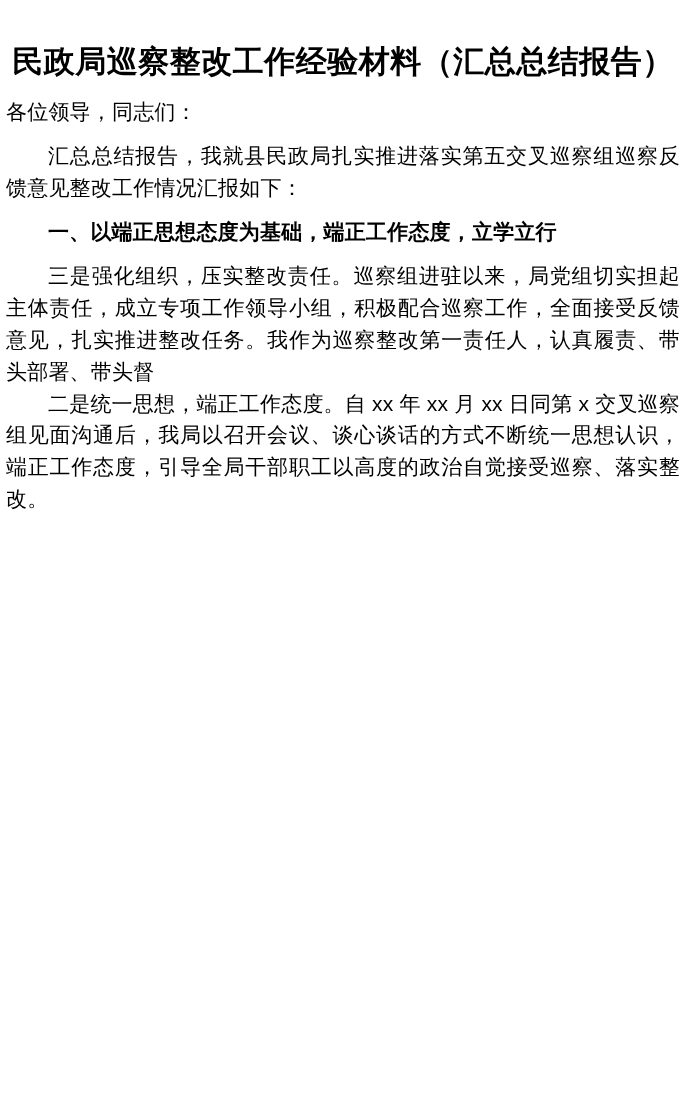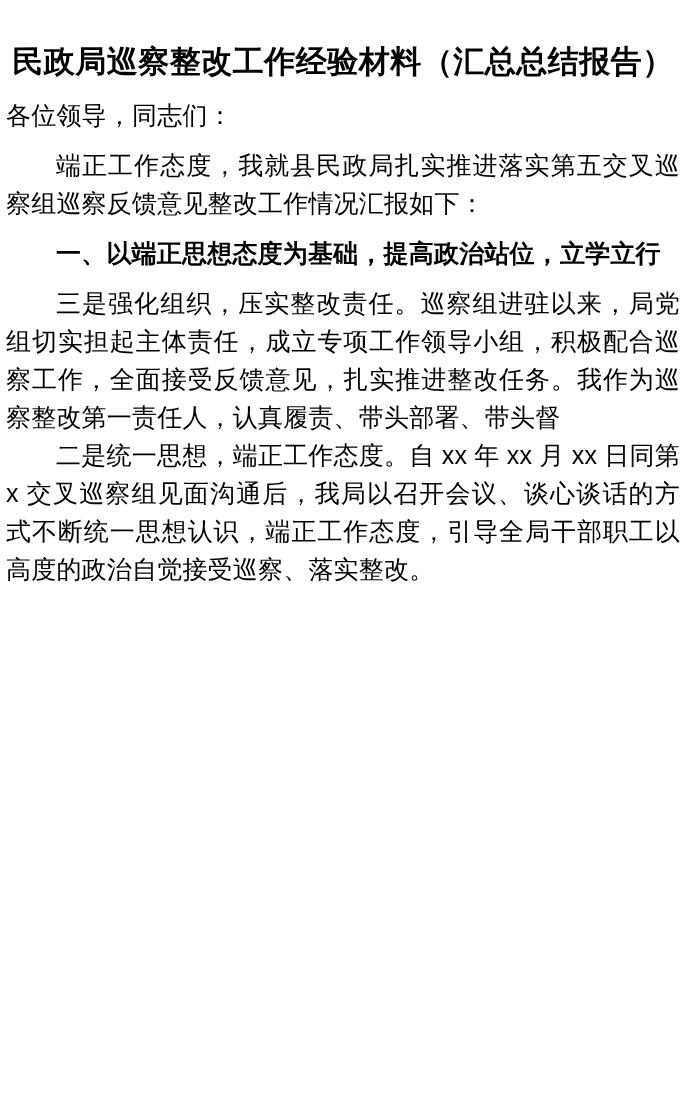--- a/index.html
+++ b/index.html
@@ -25,21 +25,21 @@
   .doc-title {
     font-size: 31px;
     font-weight: bold;
     line-height: 1.30;
     text-align: center;
     letter-spacing: 0.5px;
     margin: 4px 0 14px 0;
     padding: 0 2px;
   }
   .para {
-    font-size: 25px;
+    font-size: 21px;
     line-height: 1.52;
     text-align: justify;
     text-justify: inter-ideograph;
     margin: 0 0 12px 0;
     letter-spacing: 0.2px;
   }
   .para.indent {
     text-indent: 2em;
   }
   .para.bold {
@@ -51,22 +51,22 @@
 </style>
 </head>
 <body>
 
 <div class="page">
 
   <h1 class="doc-title">民政局巡察整改工作经验材料（汇总总结报告）</h1>
 
   <p class="para">各位领导，同志们：</p>
 
-  <p class="para indent">端正工作态度，我就县民政局扎实推进落实第五交叉巡察组巡察反馈意见整改工作情况汇报如下：</p>
+  <p class="para indent">汇总总结报告，我就县民政局扎实推进落实第五交叉巡察组巡察反馈意见整改工作情况汇报如下：</p>
 
-  <p class="para indent bold">一、以端正思想态度为基础，提高政治站位，立学立行</p>
+  <p class="para indent bold">一、以端正思想态度为基础，端正工作态度，立学立行</p>
 
 
   <p class="para indent last">三是强化组织，压实整改责任。巡察组进驻以来，局党组切实担起主体责任，成立专项工作领导小组，积极配合巡察工作，全面接受反馈意见，扎实推进整改任务。我作为巡察整改第一责任人，认真履责、带头部署、带头督</p>
 
   <p class="para indent">二是统一思想，端正工作态度。自 xx 年 xx 月 xx 日同第 x 交叉巡察组见面沟通后，我局以召开会议、谈心谈话的方式不断统一思想认识，端正工作态度，引导全局干部职工以高度的政治自觉接受巡察、落实整改。</p>
 
 </div>
 
 </body></html>

